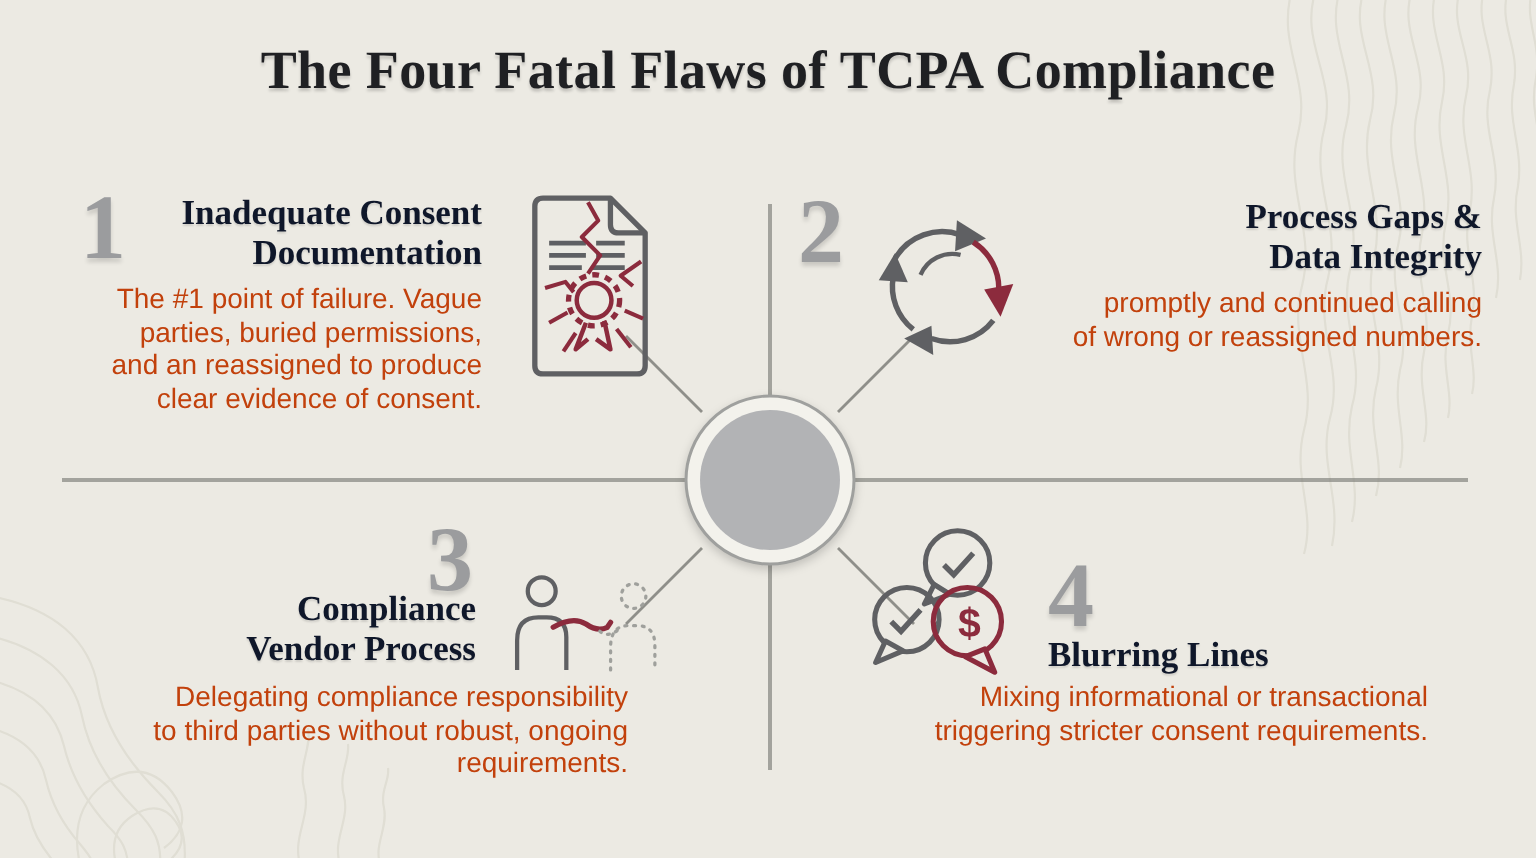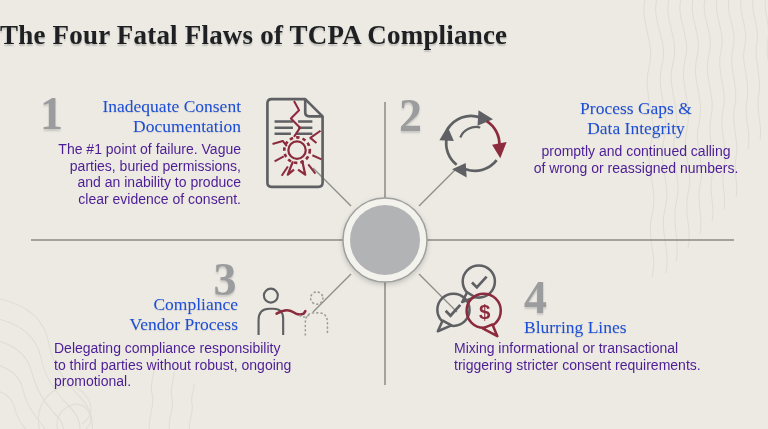--- a/index.html
+++ b/index.html
@@ -3,44 +3,44 @@
 <meta charset="utf-8">
 <style>
   html,body{margin:0;padding:0;background:#ECEAE3;}
   .stage{
     position:relative;width:768px;height:429px;overflow:hidden;
     background:#ECEAE3;
     font-family:"Liberation Sans",sans-serif;
   }
   .contours{position:absolute;left:0;top:0;width:768px;height:429px;z-index:0;}
   .page-title{
-    position:absolute;left:0;top:20px;width:768px;text-align:left;margin:0;
+    position:absolute;left:0;top:20px;width:768px;text-align:center;margin:0;
     font-family:"Liberation Serif",serif;font-weight:700;font-size:27px;
     color:#1F2023;letter-spacing:.2px;z-index:3;
     text-shadow:0 1.5px 1.5px rgba(0,0,0,0.18);
   }
   .hline{position:absolute;left:31px;top:239px;width:703px;height:1.5px;
     background:rgba(125,125,120,0.65);z-index:1;}
   .vline{position:absolute;left:384px;top:102px;width:1.5px;height:283px;
     background:rgba(125,125,120,0.65);z-index:1;}
   .emblem{position:absolute;left:275px;top:130px;z-index:2;}
   .num{
     position:absolute;z-index:3;font-family:"Liberation Serif",serif;
     font-weight:700;font-size:46px;line-height:1;color:#9B9C9E;
     text-shadow:0 2px 2px rgba(0,0,0,0.15);
   }
   .flaw-title{
-    font-family:"Liberation Serif",serif;font-weight:400;font-size:17.5px;
-    line-height:20px;color:#1d4ed8;text-shadow:0 1px 1px rgba(0,0,0,0.12);
+    font-family:"Liberation Serif",serif;font-weight:700;font-size:17.5px;
+    line-height:20px;color:#0f172a;text-shadow:0 1px 1px rgba(0,0,0,0.12);
   }
   .flaw-desc{
-    font-size:14px;line-height:16.6px;color:#4c1d95;margin-top:5px;
+    font-size:14px;line-height:16.6px;color:#c2410c;margin-top:5px;
   }
   .tblock{position:absolute;z-index:3;}
-  .al-r{text-align:right}.al-l{text-align:center}.al-c{text-align:left}
+  .al-r{text-align:right}.al-l{text-align:right}.al-c{text-align:right}
   .icon{position:absolute;z-index:3;}
   .ring-shadow{filter:drop-shadow(0 2px 2.5px rgba(0,0,0,0.18));}
 </style>
 </head>
 <body>
 
 <div class="stage">
 
   <svg class="contours" viewBox="0 0 768 429" fill="none" stroke="#DBD9CE" stroke-width="1.1" opacity="0.7">
     <path d="M646 -5 c -8 28, 10 45, 3 72 c -7 28, 9 48, 2 76 c -7 26, 8 46, 1 72 c -6 24, 6 40, 0 62"></path>
@@ -85,21 +85,21 @@
   <div class="num" style="left:40px;top:91px;">1</div>
 
   <div class="tblock al-r" style="right:527px;top:96px;width:205px;">
     <div class="flaw-title">
       <div>Inadequate Consent</div>
       <div>Documentation</div>
     </div>
     <div class="flaw-desc">
       <div>The #1 point of failure. Vague</div>
       <div>parties, buried permissions,</div>
-      <div>and an inability to produce</div>
+      <div>and an reassigned to produce</div>
       <div>clear evidence of consent.</div>
     </div>
   </div>
 
   <svg class="icon" style="left:259px;top:96px;" width="72" height="94" viewBox="0 0 70 92">
     <g fill="none" stroke="#5F6063" stroke-width="2.6" stroke-linejoin="round">
       <path d="M8 7 Q8 3 12 3 H45 L62 20 V85 Q62 89 58 89 H12 Q8 89 8 85 Z"></path>
       <path d="M45 3 V16 Q45 20 49 20 H62"></path>
     </g>
     <g stroke="#5F6063" stroke-width="2.4">
@@ -156,21 +156,21 @@
   <div class="tblock al-r" style="right:530px;top:294px;width:170px;">
     <div class="flaw-title">
       <div>Compliance</div>
       <div>Vendor Process</div>
     </div>
   </div>
 
   <div class="tblock al-c flaw-desc" style="left:54px;top:340px;width:260px;margin-top:0;">
     <div>Delegating compliance responsibility</div>
     <div>to third parties without robust, ongoing</div>
-    <div>promotional.</div>
+    <div>requirements.</div>
   </div>
 
   <svg class="icon" style="left:252px;top:282px;" width="82" height="60" viewBox="0 0 100 60">
     <g fill="none" stroke="#5F6063" stroke-width="2.6">
       <circle cx="23" cy="10" r="8.5"></circle>
       <path d="M8 58 V40 Q8 26 21 26 H26 Q38 26 38 38 V58"></path>
     </g>
     <path d="M30 32 Q42 25 50 30 Q57 35 63 32 L65 29" fill="none" stroke="#8C2B3D" stroke-width="3.2" stroke-linecap="round"></path>
     <g fill="none" stroke="#9FA09C" stroke-width="2" stroke-linecap="round" stroke-dasharray="1.2 4">
       <circle cx="79" cy="13" r="7.5"></circle>

